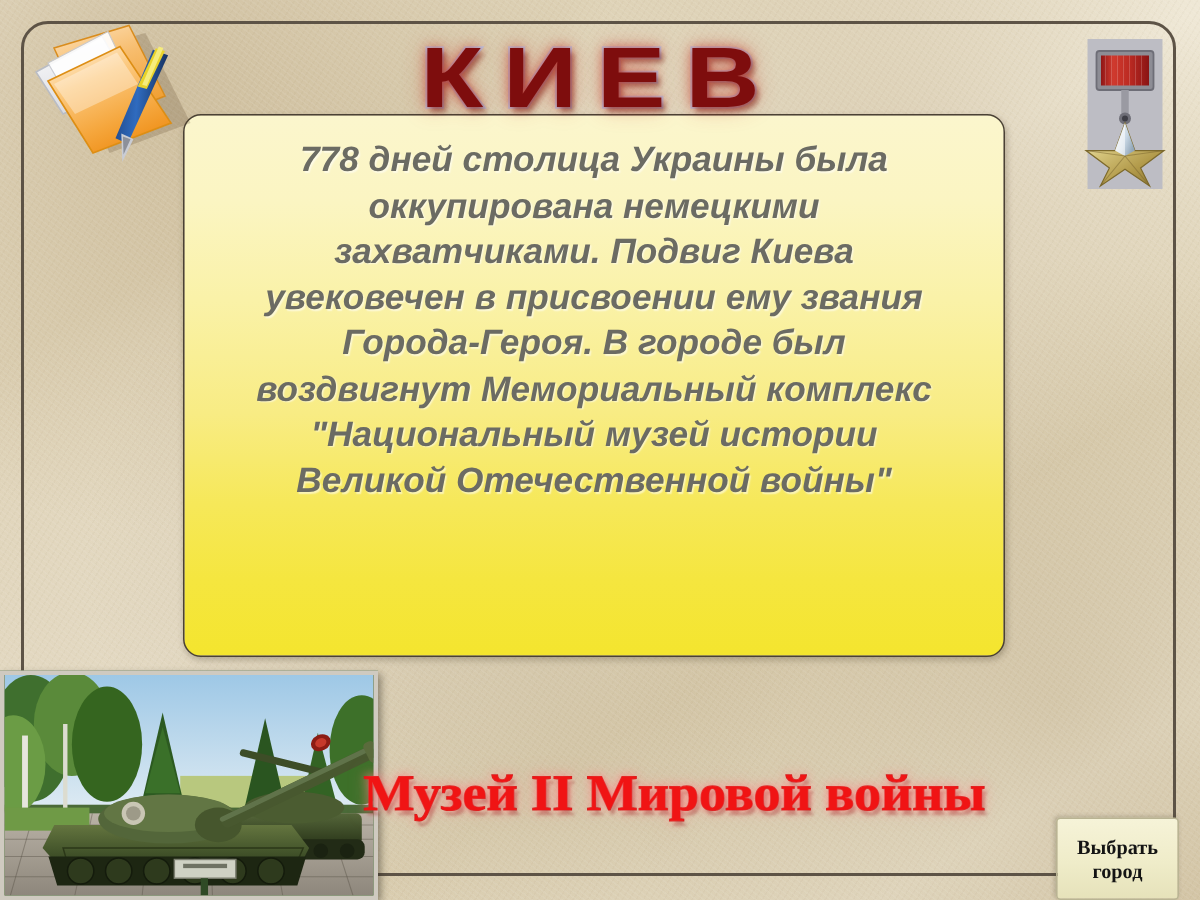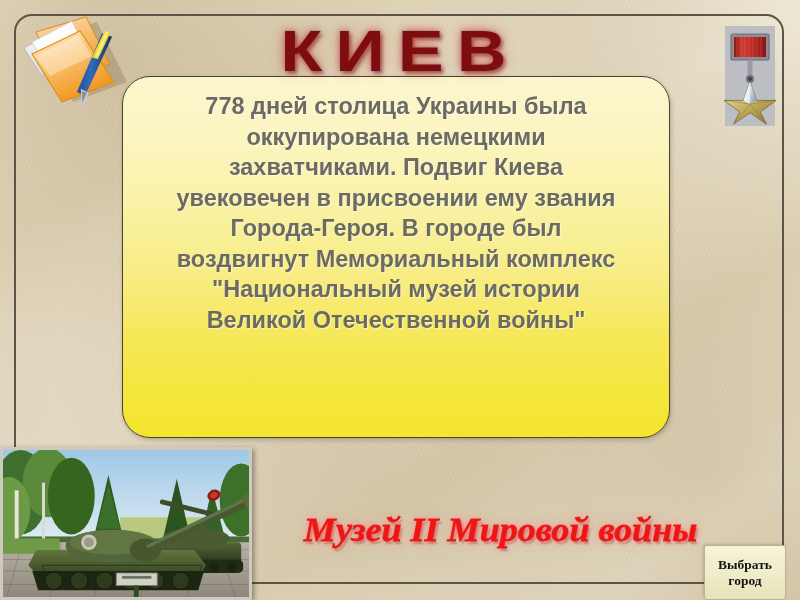--- a/index.html
+++ b/index.html
@@ -80,33 +80,34 @@
   }
 
   
   .panel {
     position: absolute;
     left: 122px;
     top: 76px;
     width: 548px;
     height: 362px;
     border: 1.5px solid #4a4134;
-    border-radius: 28px;
+    border-radius: 12px;
     box-sizing: border-box;
     background: linear-gradient(180deg,
         #fbf6cd 0%,
         #fbf5c2 16%,
         #faf2a8 34%,
         #f8ec84 55%,
         #f6e859 72%,
         #f5e63f 86%,
         #f4e52e 100%);
     box-shadow: 1px 2px 4px rgba(60,50,30,0.28);
     z-index: 5;
     padding: 14px 22px 0 22px;
+    font-style: italic;
   }
   .panel-text {
     margin: 0;
     text-align: center;
     font-family: "Liberation Sans", sans-serif;
     font-weight: 700;
     font-size: 23.5px;
     line-height: 1.30;
     color: #6b6b63;
     text-shadow: 1px 1px 1px rgba(255,255,255,0.55);
@@ -125,26 +126,25 @@
     box-sizing: border-box;
     box-shadow: 2px 2px 5px rgba(40,35,25,0.45);
     overflow: hidden;
     background: #4a6a38;
   }
   .photo svg { display: block; width: 100%; height: 100%; }
 
   
   .caption-wrap {
     position: absolute;
-    left: 266px;
+    left: 254px;
     top: 513px;
     width: 420px;
-    text-align: right;
+    text-align: left;
     z-index: 6;
-    font-style: italic;
   }
   .caption {
     display: inline-block;
     font-family: "Liberation Serif", serif;
     font-weight: 700;
     font-size: 34px;
     line-height: 1;
     color: #f01414;
     transform: scaleX(1.06);
     transform-origin: center;

